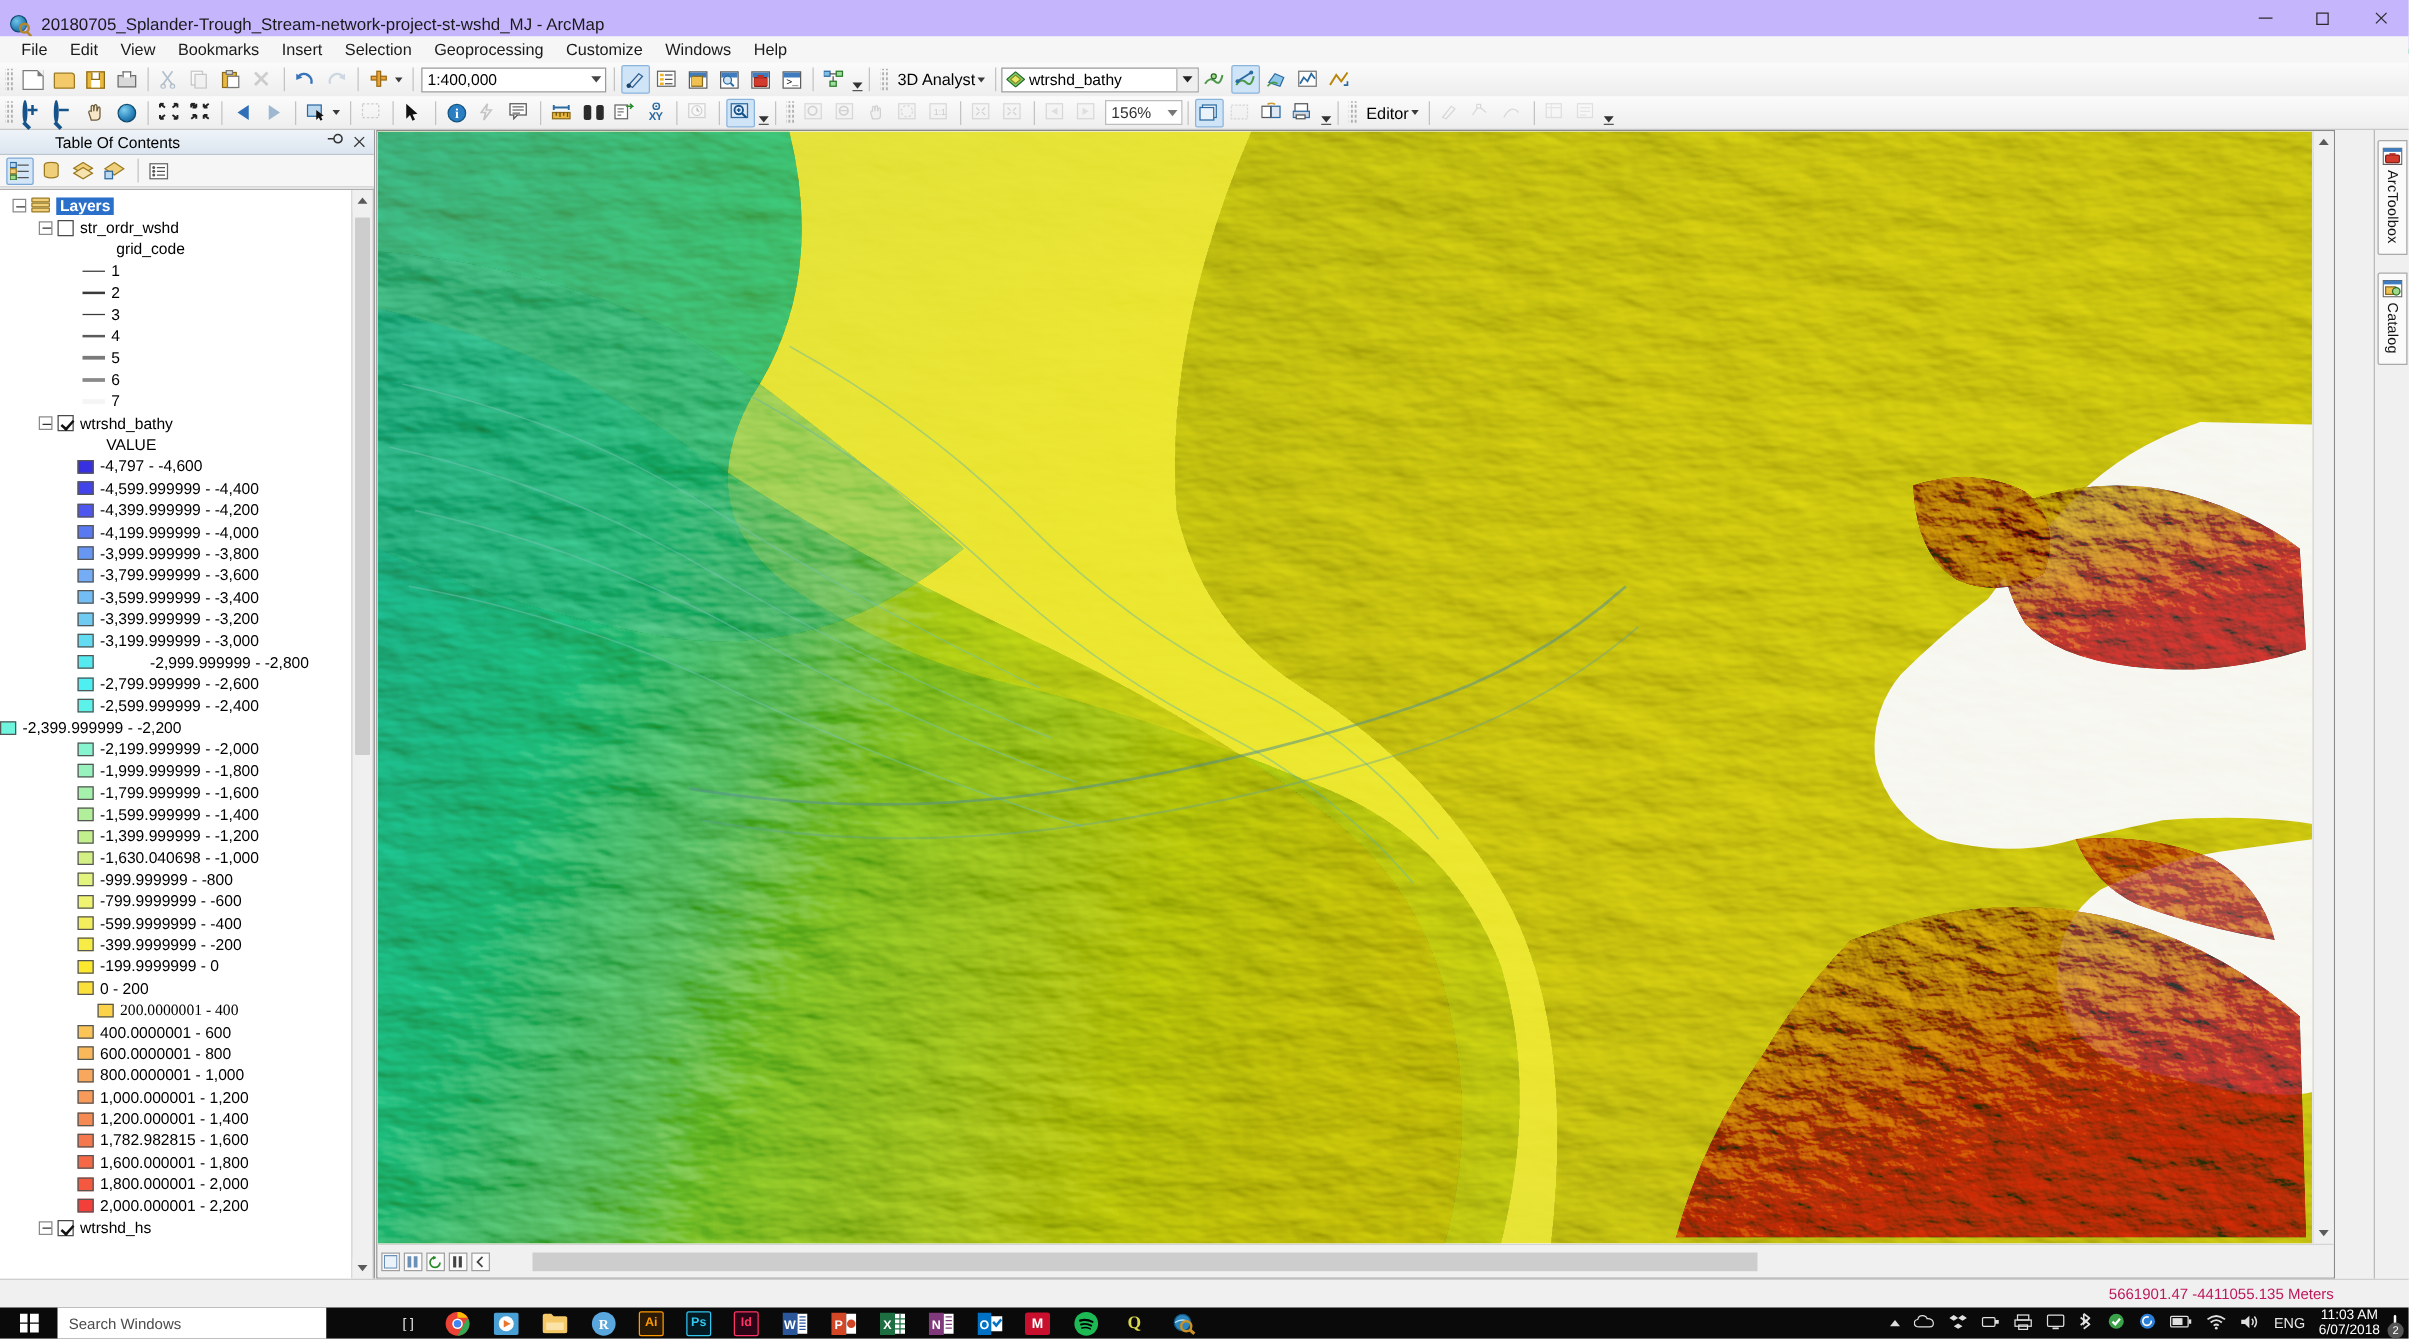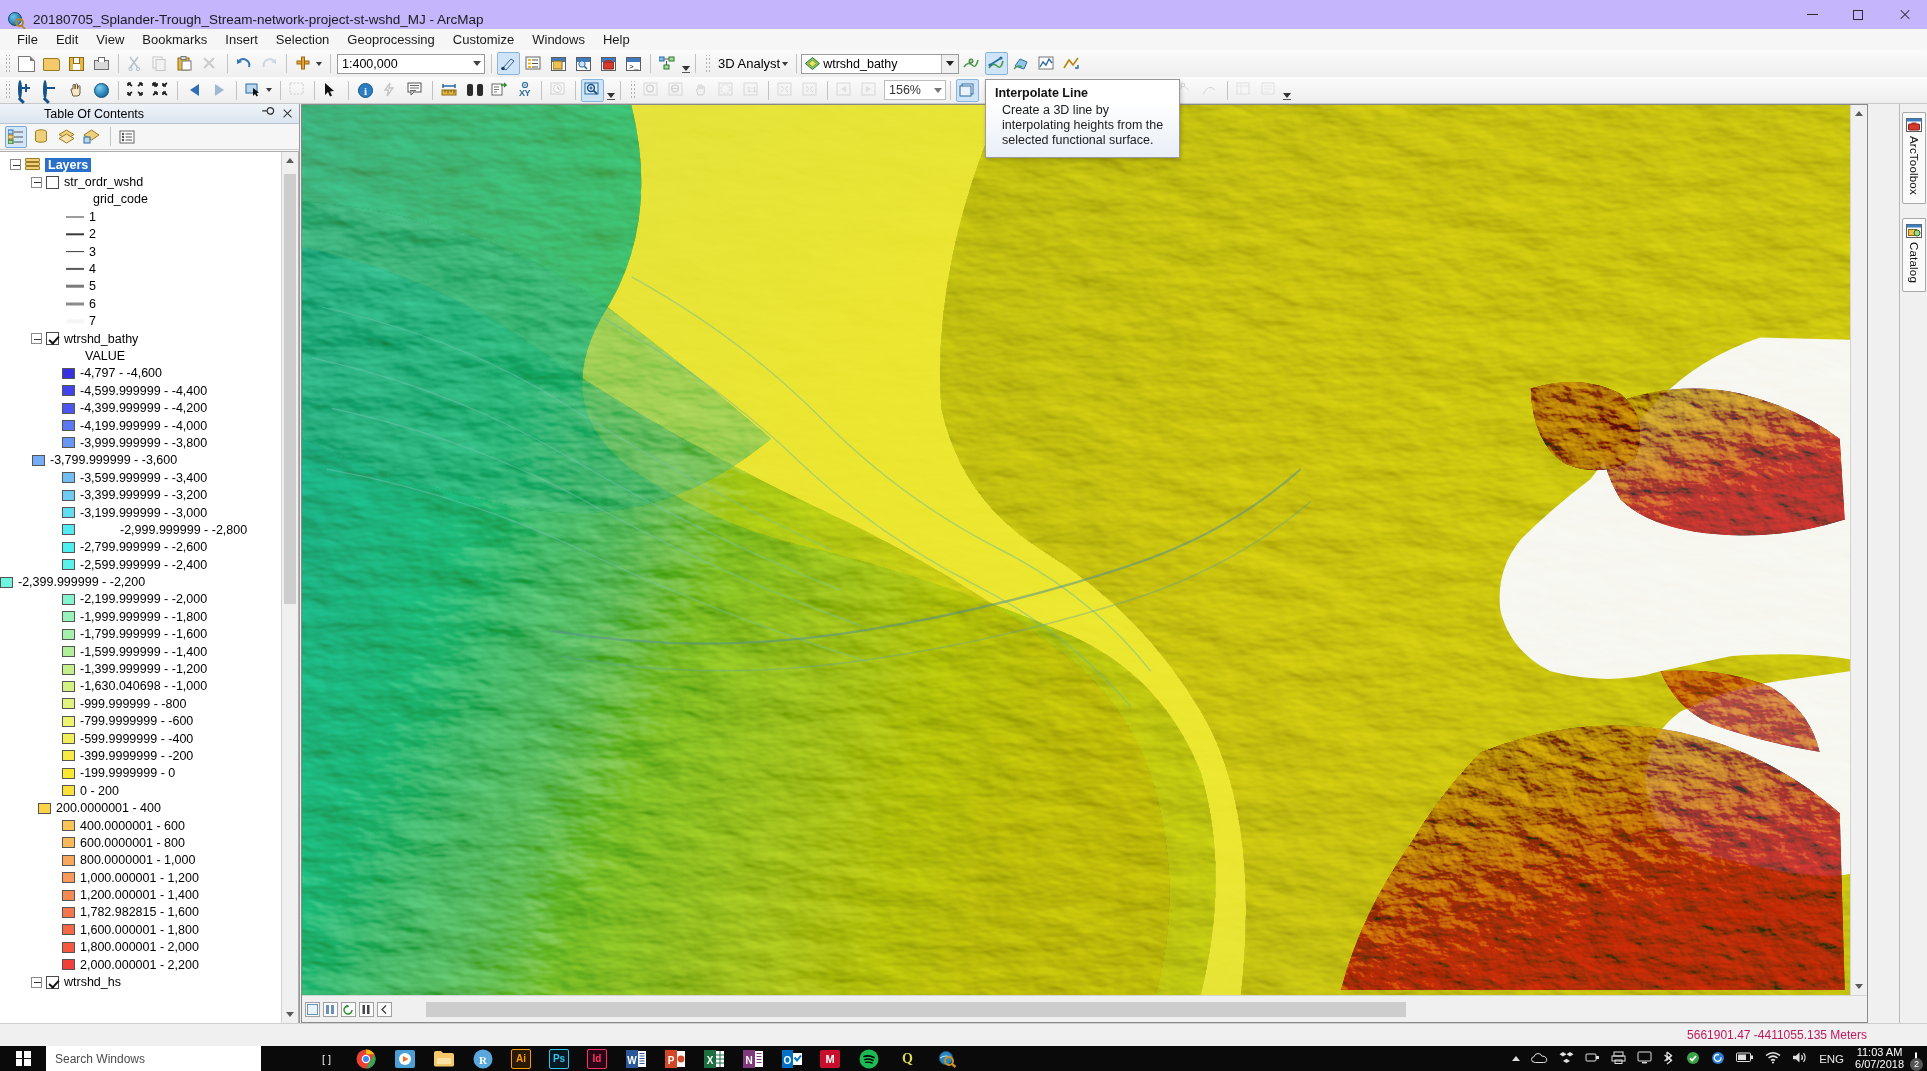--- a/index.html
+++ b/index.html
@@ -808,21 +808,21 @@
               <span>-4,399.999999 - -4,200</span>
             </div>
             <div class="tline" style="padding-left: 62px;">
               <span class="swatch" style="background: rgb(90, 121, 240);"></span>
               <span>-4,199.999999 - -4,000</span>
             </div>
             <div class="tline" style="padding-left: 62px;">
               <span class="swatch" style="background: rgb(103, 150, 243);"></span>
               <span>-3,999.999999 - -3,800</span>
             </div>
-            <div class="tline" style="padding-left: 32px;">
+            <div class="tline" style="padding-left: 62px;">
               <span class="swatch" style="background: rgb(116, 173, 245);"></span>
               <span>-3,799.999999 - -3,600</span>
             </div>
             <div class="tline" style="padding-left: 62px;">
               <span class="swatch" style="background: rgb(114, 189, 244);"></span>
               <span>-3,599.999999 - -3,400</span>
             </div>
             <div class="tline" style="padding-left: 62px;">
               <span class="swatch" style="background: rgb(111, 203, 242);"></span>
               <span>-3,399.999999 - -3,200</span>
@@ -888,21 +888,21 @@
               <span>-399.9999999 - -200</span>
             </div>
             <div class="tline" style="padding-left: 62px;">
               <span class="swatch" style="background: rgb(251, 232, 47);"></span>
               <span>-199.9999999 - 0</span>
             </div>
             <div class="tline" style="padding-left: 62px;">
               <span class="swatch" style="background: rgb(251, 223, 59);"></span>
               <span>0 - 200</span>
             </div>
-            <div class="tline" style="padding-left: 38px;">
+            <div class="tline" style="padding-left: 78px; font-family: Liberation Serif, serif;">
               <span class="swatch" style="background: rgb(251, 210, 72);"></span>
               <span>200.0000001 - 400</span>
             </div>
             <div class="tline" style="padding-left: 62px;">
               <span class="swatch" style="background: rgb(250, 197, 86);"></span>
               <span>400.0000001 - 600</span>
             </div>
             <div class="tline" style="padding-left: 62px;">
               <span class="swatch" style="background: rgb(249, 184, 90);"></span>
               <span>600.0000001 - 800</span>
@@ -1090,24 +1090,20 @@
           </svg>
       </div>
       <div class="hscroll-track">
         <div class="hscroll-thumb"></div>
       </div>
     </div>
   </div>
 
   <div class="map-side-sb"></div>
 
-  <div class="tooltip">
-    <div class="tt-title">Interpolate Line</div>
-    <div class="tt-body">Create a 3D line by interpolating heights from the selected functional surface.</div>
-  </div>
 
   <div class="rdock">
     <div class="rtab">
       <span class="ic2">
         <svg width="16" height="14" viewBox="0 0 16 14">
             <rect x="0.5" y="0.5" width="15" height="13" fill="#fff" stroke="#5d5d5d"></rect>
             <rect x="0.5" y="0.5" width="15" height="3" fill="#3f7cbf"></rect>
             <rect x="2.5" y="6" width="11" height="6" rx="1" fill="#d23b2e" stroke="#8a1f16"></rect>
             <rect x="5.5" y="4.5" width="5" height="2" fill="#b8302a"></rect>
           </svg>

